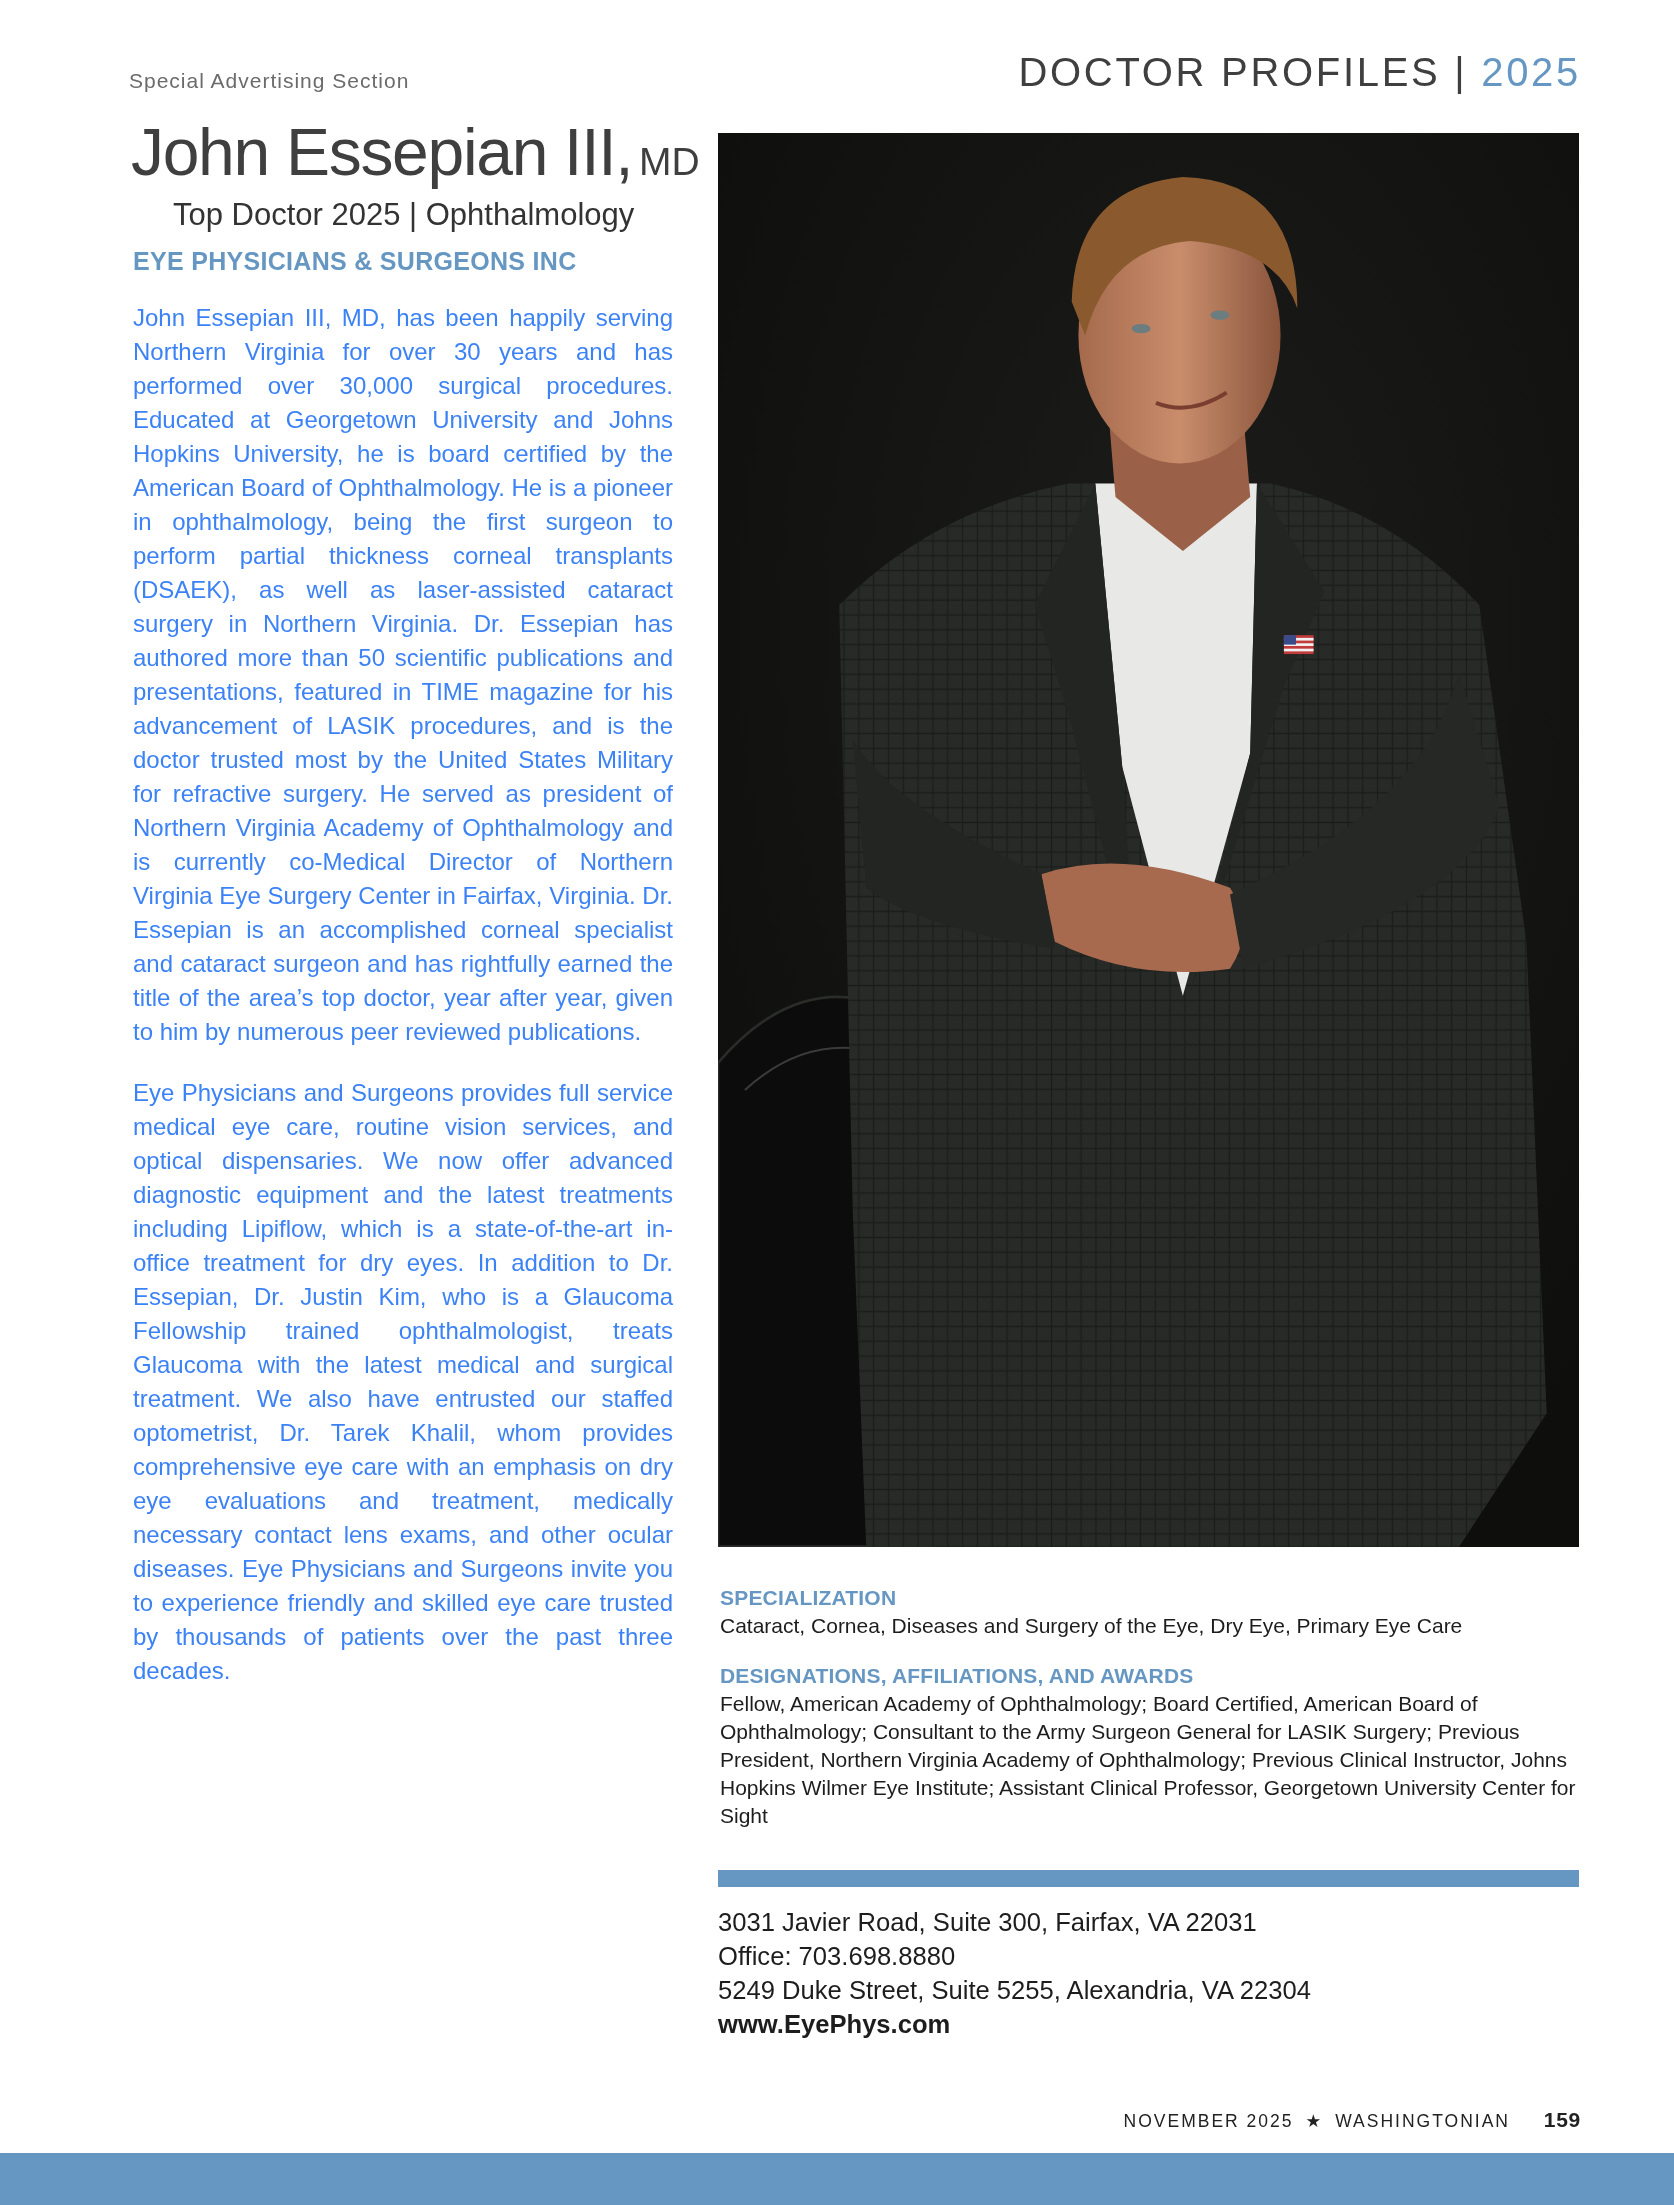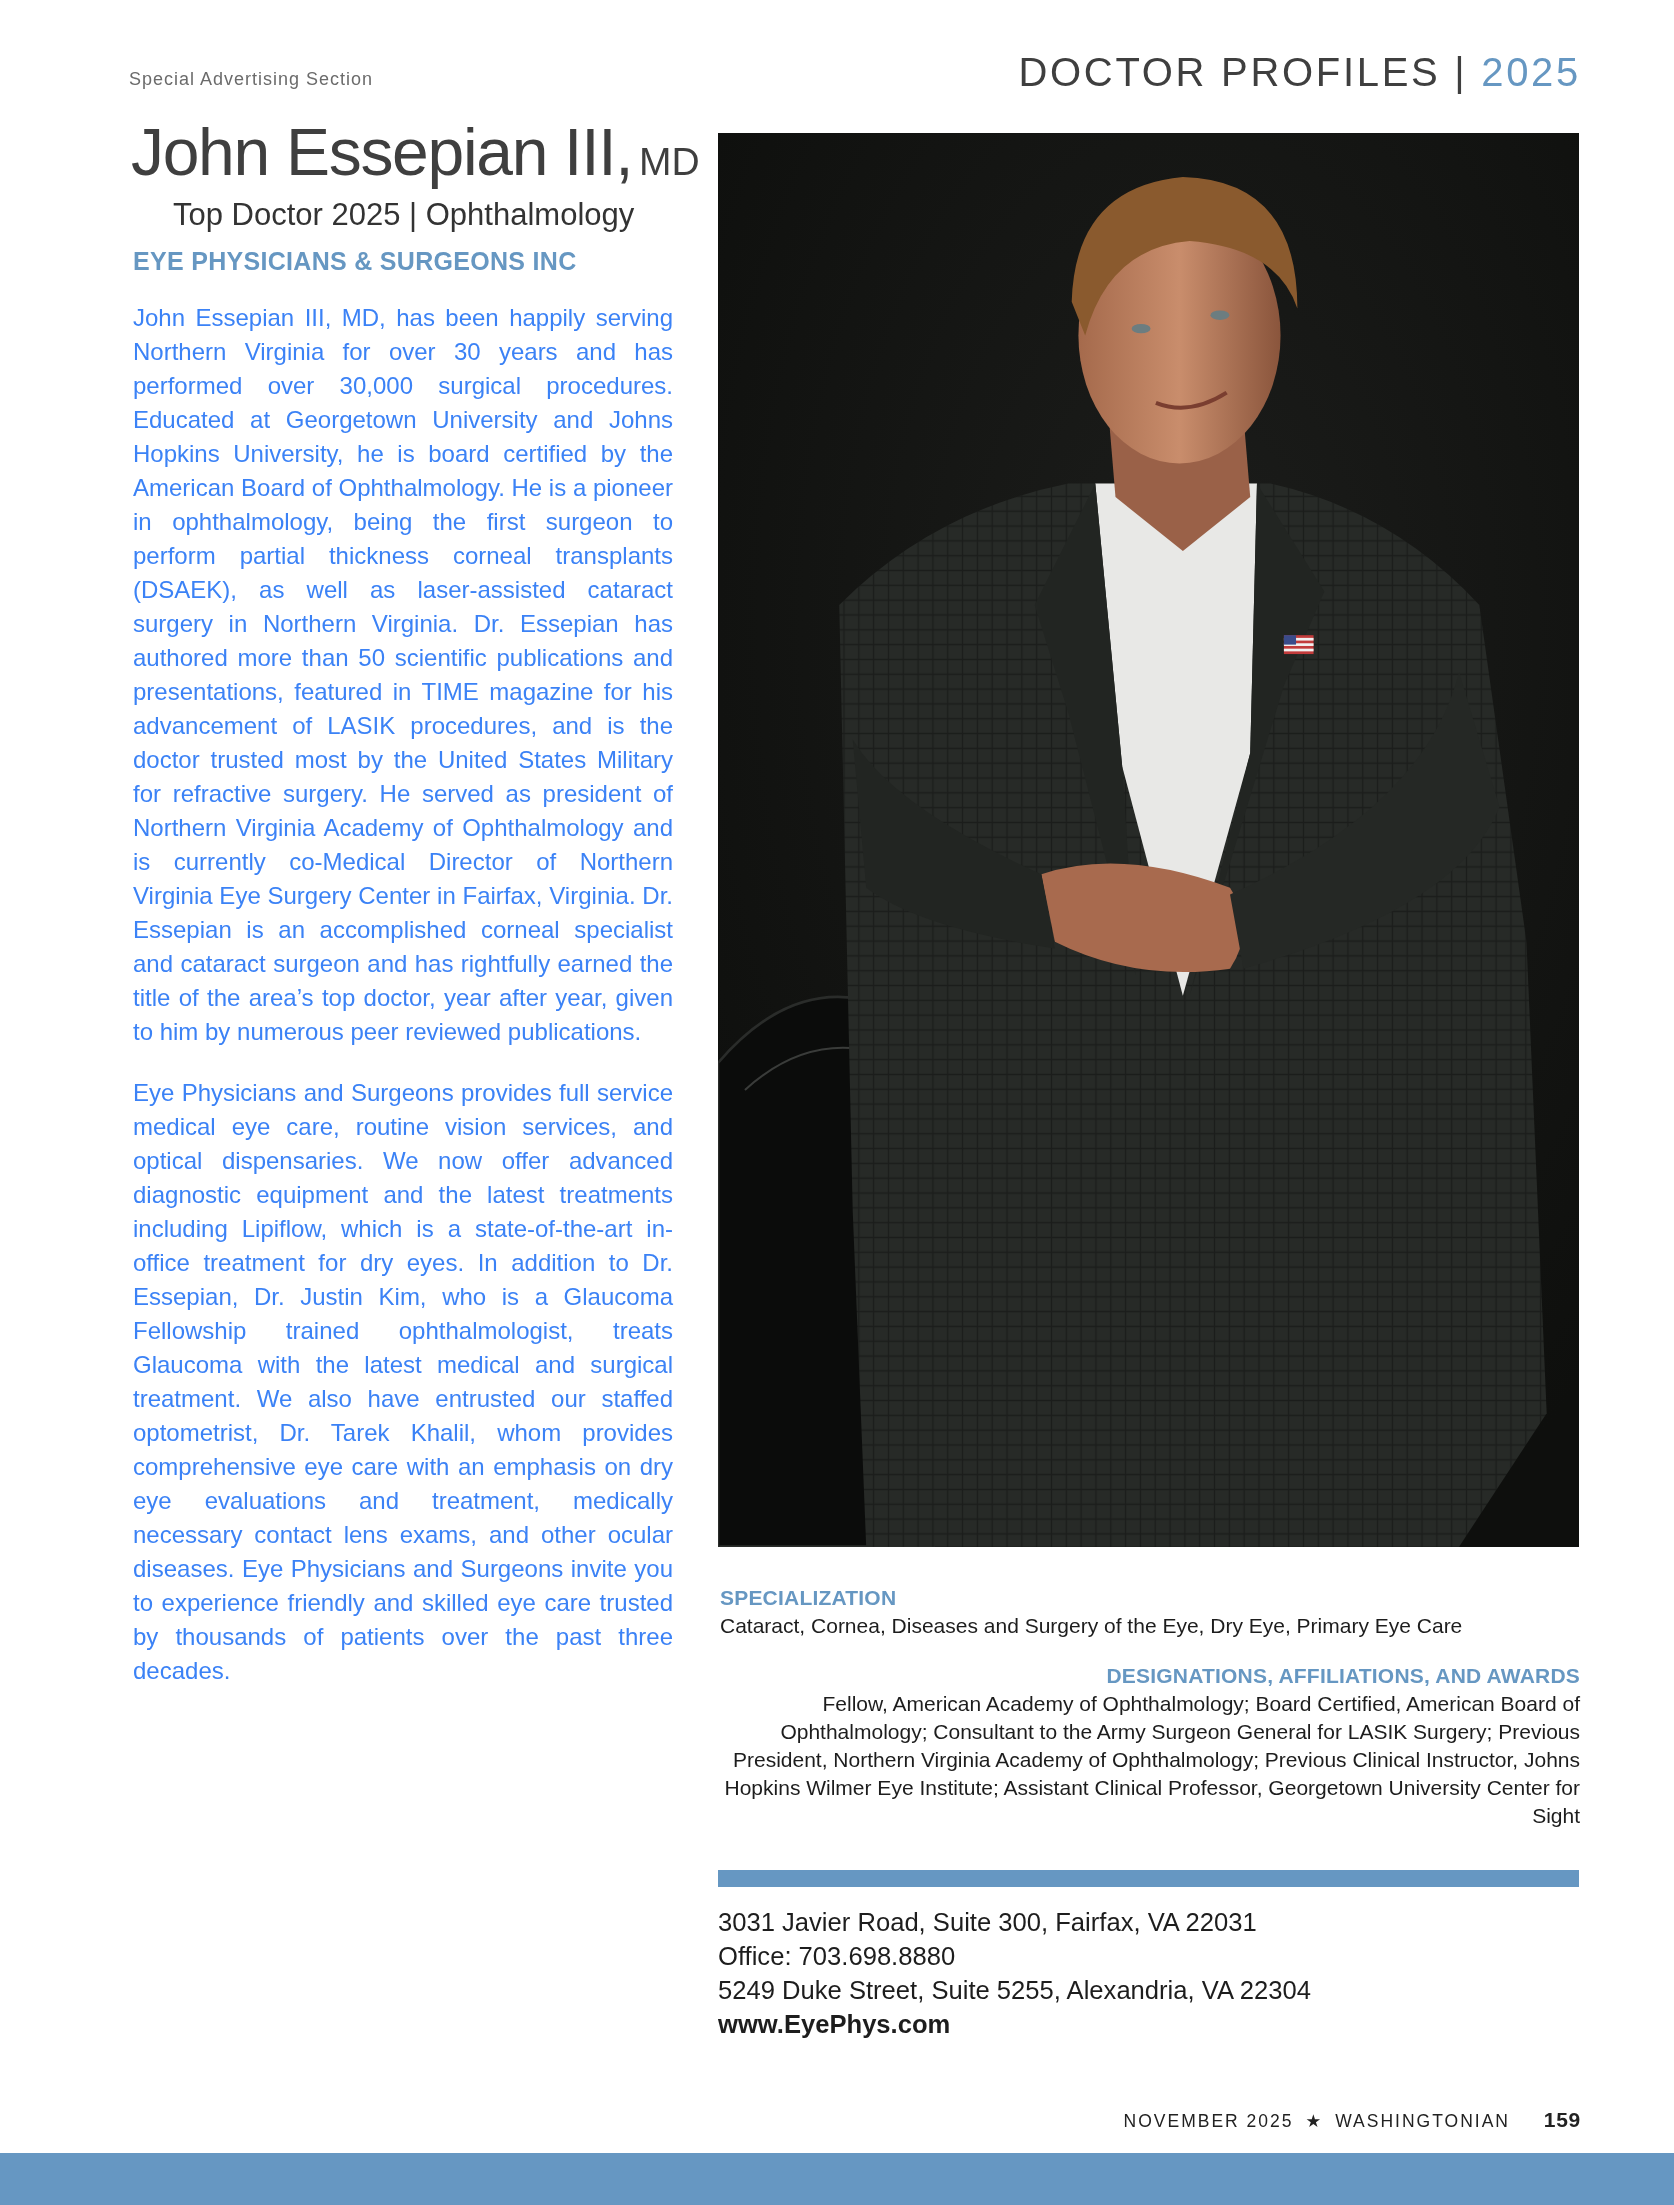--- a/index.html
+++ b/index.html
@@ -1,37 +1,37 @@
 <!DOCTYPE html>
 <html style="font-size:10.8px"><head>
 <meta charset="utf-8">
 <style>
   html, body { margin:0; padding:0; }
   body {
     width:1675px; height:2205px; position:relative; overflow:hidden;
     background:#ffffff; font-family:"Liberation Sans", sans-serif; color:#222;
   }
   .abs { position:absolute; }
-  .special { left:129px; top:69px; font-size:18px; color:#6b6b6b; letter-spacing:1px; }
+  .special { left:129px; top:69px; font-size:21px; color:#6b6b6b; letter-spacing:1px; }
   .section-title { right:94px; top:50px; font-size:40px; color:#3f3f3f; letter-spacing:2.7px; white-space:nowrap; }
   .section-title .year { color:#6697c2; }
   .name { left:131px; top:116px; font-size:66px; color:#3f3f3f; letter-spacing:-1.3px; white-space:nowrap; line-height:1.1; }
   .name .cred { font-size:39px; letter-spacing:0; margin-left:6.7px; }
   .subtitle { left:133px; top:197px; font-size:31px; color:#333; font-weight:300; white-space:nowrap;margin-left:40px; }
   .company { left:133px; top:247px; font-size:25px; color:#6697c2; font-weight:bold; letter-spacing:0.3px; white-space:nowrap; }
   .bio { left:133px; width:540px; font-size:24px; line-height:34px; color:#3b82f6; text-align:justify; }
   .bio1 { top:301px; }
   .bio2 { top:1076px; }
   .photo { left:718px; top:133px; width:861px; height:1414px; background:#121311; overflow:hidden; }
   .photo svg { display:block; }
   .info { left:720px; width:860px; }
   .info-head { font-size:21px; font-weight:bold; color:#6697c2; letter-spacing:0.2px; line-height:28px; }
   .info-body { font-size:21px; line-height:28px; color:#1d1d1d; }
   .spec { top:1584px; }
-  .desig { top:1662px;text-align:right; }
+  .desig { top:1662px; }
   .bar { left:718px; top:1870px; width:861px; height:17px; background:#6697c2; }
   .contact { left:718px; top:1905px; font-size:25.6px; line-height:34px; color:#1d1d1d; }
   .contact .web { font-weight:bold; }
   .footer { right:94px; top:2108px; font-size:17.5px; color:#222; letter-spacing:2px; white-space:nowrap; }
   .footer .pg { font-weight:bold; font-size:21px; letter-spacing:0.7px;margin-left:27px; }
   .footer .star { margin:0 12px; }
   .band { left:0; top:2153px; width:1675px; height:52px; background:#6697c2; }
 </style>
 </head>
 <body>

